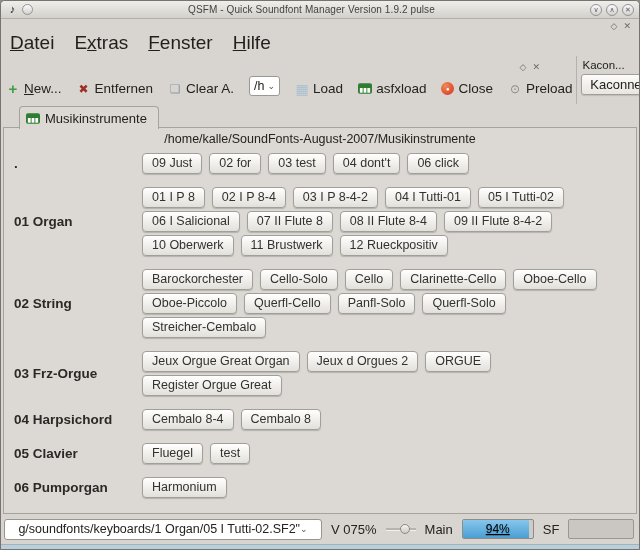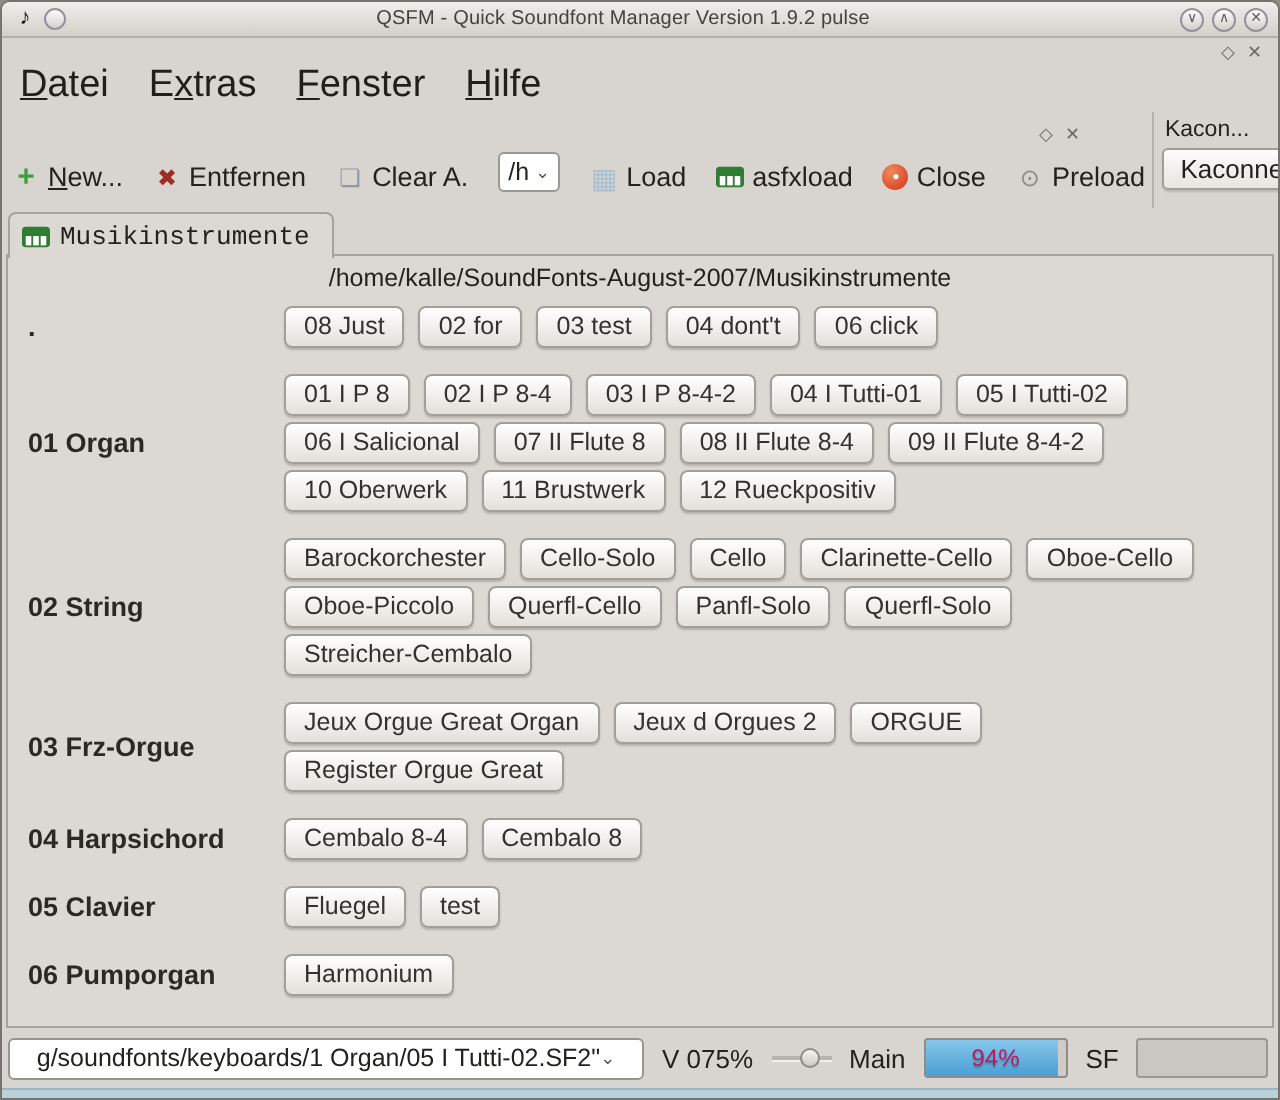--- a/index.html
+++ b/index.html
@@ -66,21 +66,21 @@
   }
   .kacon-header { display:flex; align-items:center; gap:4px; font-size:11.5px; color:#23221e; padding:0 1px; }
   .kacon-title { flex:1; }
   .kaconnect-btn {
     margin-top:3px; background:linear-gradient(#fdfcfb,#e8e5e0);
     border:1px solid #a19e99; border-radius:3px; font-size:13px; color:#23221e;
     padding:2px 2px; text-align:center; box-shadow:0 1px 1px rgba(0,0,0,.12); cursor:default;
   }
 
   
-  .tabbar { height:24px; flex:0 0 24px; padding:2px 0 0 3px; position:relative; z-index:2; margin-bottom:-1px;font-family:Liberation Mono, monospace; }
+  .tabbar { height:24px; flex:0 0 24px; padding:2px 0 0 18px; position:relative; z-index:2; margin-bottom:-1px; }
   .tab {
     display:inline-flex; align-items:center; gap:5px; height:23px; padding:0 11px 0 6px;
     background:#dcd9d4; border:1px solid #a6a39e; border-bottom:none;
     border-radius:4px 4px 0 0; font-size:13px; color:#23221e; cursor:default;
   }
 
   
   .content {
     flex:1 1 auto; margin:0 2px; background:#dcd9d4;
     border:1px solid #a6a39e; overflow:hidden; padding-top:4px;
@@ -117,21 +117,21 @@
     background:linear-gradient(#f5f3f0,#cdcac5); border:1px solid #8d8a85;
   }
   .progress {
     flex:0 0 72px; height:20px; border:1px solid #8f8c87; border-radius:2px;
     background:#cfccc7; position:relative; overflow:hidden;
   }
   .progress-fill {
     position:absolute; left:0; top:0; bottom:0; width:94%;
     background:linear-gradient(var(--progress_blue_light), var(--progress_blue));
   }
-  .progress-label { position:relative; text-align:center; font-size:12px; color:#be185d; line-height:19px; text-shadow:0 1px 1px rgba(0,0,0,.25); }
+  .progress-label { position:relative; text-align:center; font-size:12px; color:#000000; line-height:19px; text-shadow:0 1px 1px rgba(0,0,0,.25);text-decoration:underline; }
   .sf-bar { flex:0 0 66px; height:20px; border:1px solid #9a978f; border-radius:2px; background:#cac7c2; }
 
   .bottom-strip { height:5px; flex:0 0 5px; background:var(--status_strip); border-top:1px solid #9fb4bd; }
 </style>
 </head>
 <body>
 
 <div class="window">
 
   <div class="titlebar">
@@ -222,21 +222,21 @@
     </div>
   </div>
 
   <div class="content">
     <div class="path-label">/home/kalle/SoundFonts-August-2007/Musikinstrumente</div>
     <div id="sections">
         <div class="section">
           <div class="section-label">.</div>
           <div class="section-rows">
             <div class="btn-row">
-              <button class="sf-btn">08 Just</button>
+              <button class="sf-btn">09 Just</button>
               <button class="sf-btn">02 for</button>
               <button class="sf-btn">03 test</button>
               <button class="sf-btn">04 dont't</button>
               <button class="sf-btn">06 click</button>
             </div>
           </div>
         </div>
         <div class="section">
           <div class="section-label">01 Organ</div>
           <div class="section-rows">

